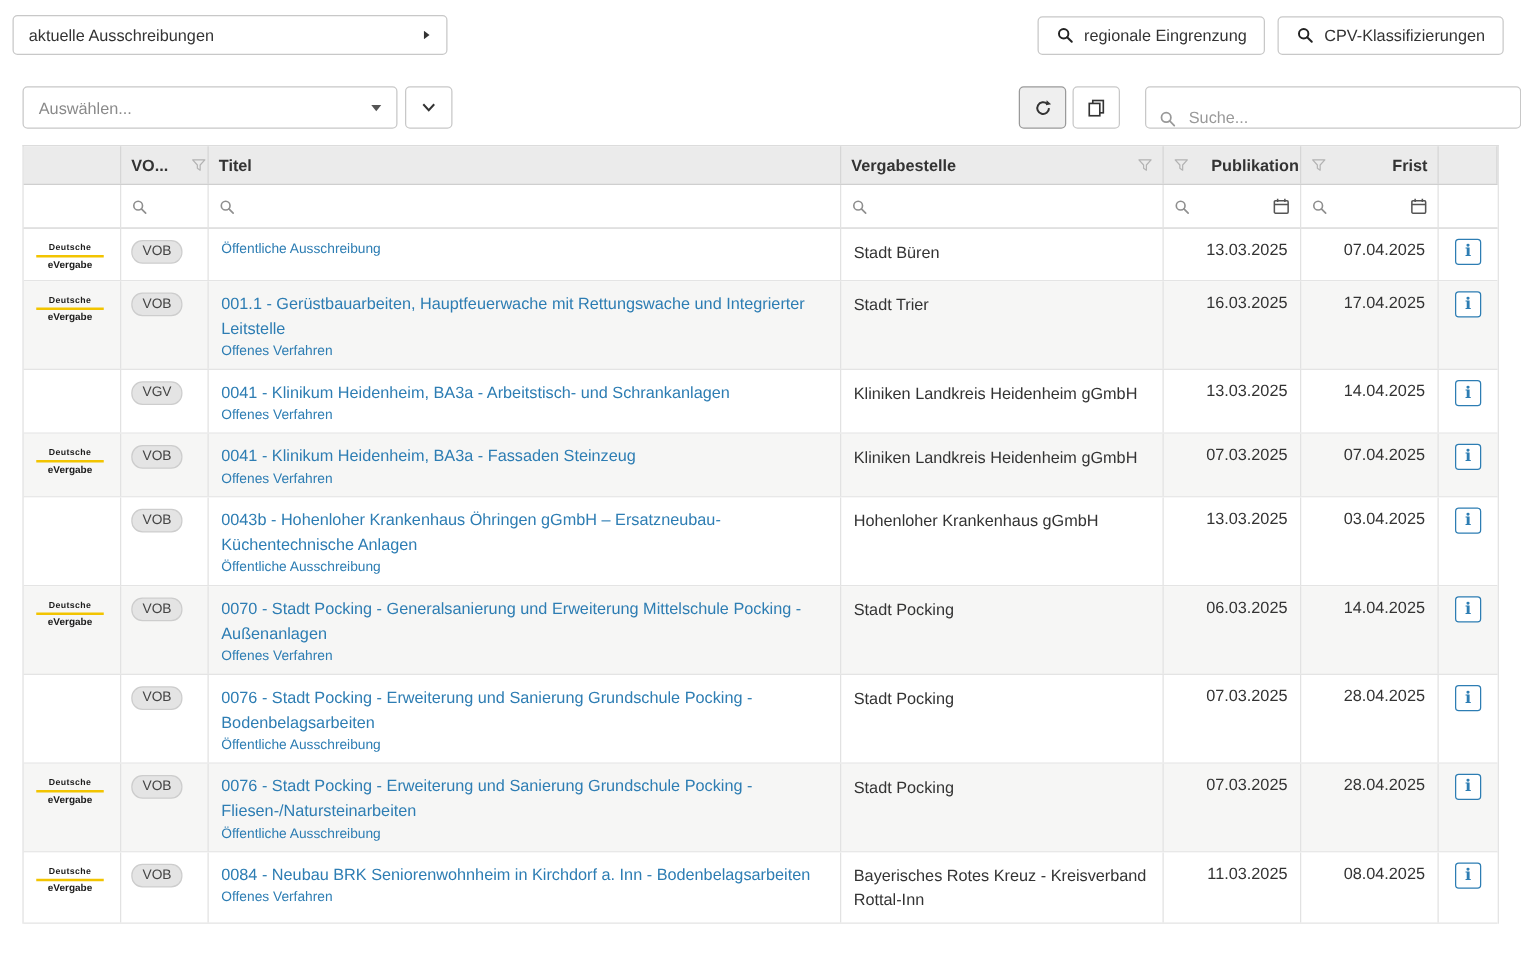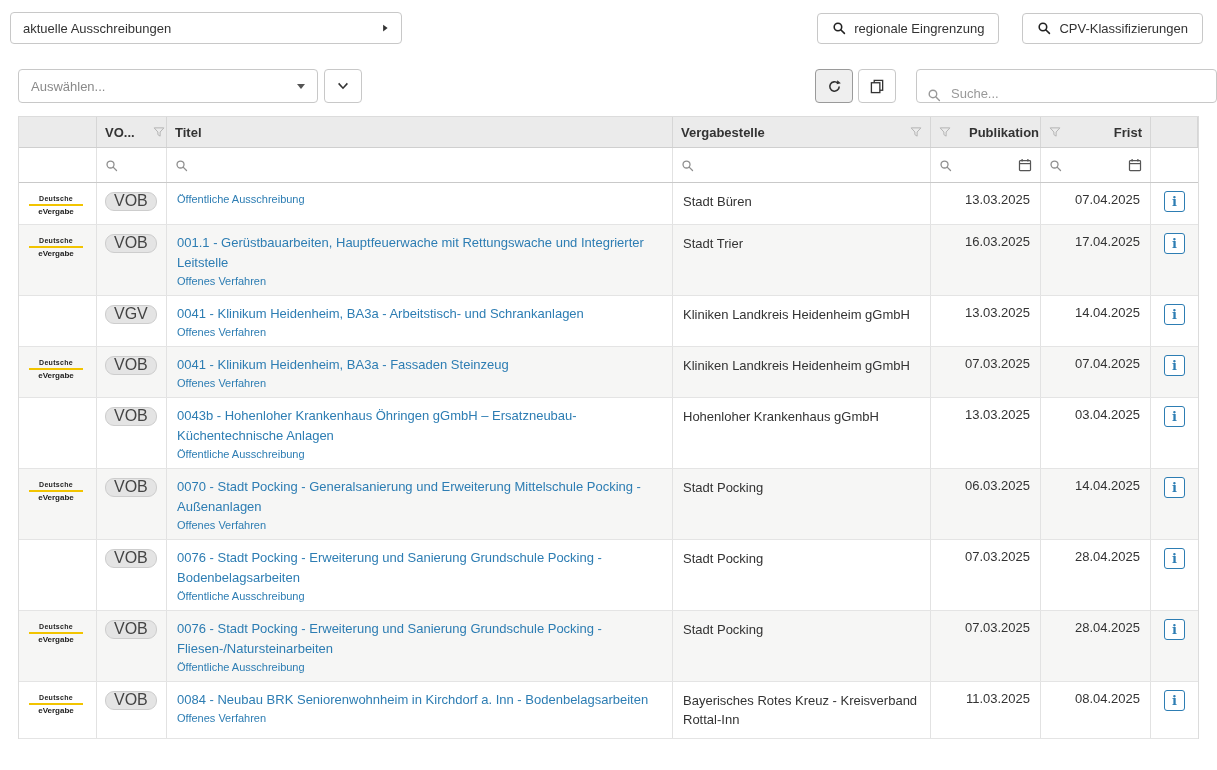--- a/index.html
+++ b/index.html
@@ -8,24 +8,24 @@
   body {
     width:1217px; height:770px; overflow:hidden; background:#fff;
     font-family:"Liberation Sans","DejaVu Sans",sans-serif;
     font-size:13px; color:#333;
   }
   svg { display:block; }
 
   
   .topbar { display:flex; justify-content:space-between; align-items:center; padding:12px 14px 0 10px; }
   .view-combo {
-    width:392px; height:32px; border:1px solid #c8c8c8; border-radius:4px; background:#fff;
+    width:348px; height:32px; border:1px solid #c8c8c8; border-radius:4px; background:#fff;
     display:flex; align-items:center; justify-content:space-between; padding:0 10px 0 12px; cursor:pointer;
   }
-  .topbar-right { display:flex; gap:23px; }
+  .topbar-right { display:flex; gap:10px; }
   .btn-outline {
     height:31px; border:1px solid #c8c8c8; border-radius:4px; background:#fff; color:#333;
     display:flex; align-items:center; gap:8px; padding:0 14px; font-size:13px; cursor:pointer;
     font-family:inherit;
   }
   .btn-outline svg { color:#222; }
 
   
   .toolbar2 { display:flex; justify-content:space-between; align-items:center; margin:25px 0 13px 18px; }
   .toolbar2-left { display:flex; gap:6px; }
@@ -79,21 +79,21 @@
 
   .cell-logo { padding:12px 8px 8px; }
   .evergabe-logo { width:58px; display:flex; flex-direction:column; align-items:center; }
   .logo-line1 { font-size:7px; font-weight:bold; color:#1c1c1c; line-height:8px; letter-spacing:.3px; }
   .logo-bar { width:54px; height:2px; background:#f2c400; margin:1px 0 1px; }
   .logo-line2 { font-size:8px; font-weight:bold; color:#1c1c1c; line-height:9px; }
 
   .cell-vo { padding:9px 8px; }
   .badge {
     display:inline-block; background:#e4e4e4; border:1px solid #cdcdcd; border-radius:9px;
-    padding:1px 8px 2px; font-size:16px; color:#444; line-height:14px;
+    padding:1px 8px 2px; font-size:11px; color:#444; line-height:14px;
   }
 
   .cell-titel { padding:8px 10px 6px; }
   .title-link { color:#2d7db3; line-height:20px; display:block; text-decoration:none; cursor:pointer; }
   .procedure { color:#2d7db3; font-size:11px; line-height:15px; margin-top:1px; }
 
   .cell-authority { padding:9px 10px; line-height:19px; }
   .cell-date { padding:9px 10px; text-align:right; white-space:nowrap; }
 
   .cell-info { display:flex; justify-content:center; align-items:flex-start; padding-top:8px; }

